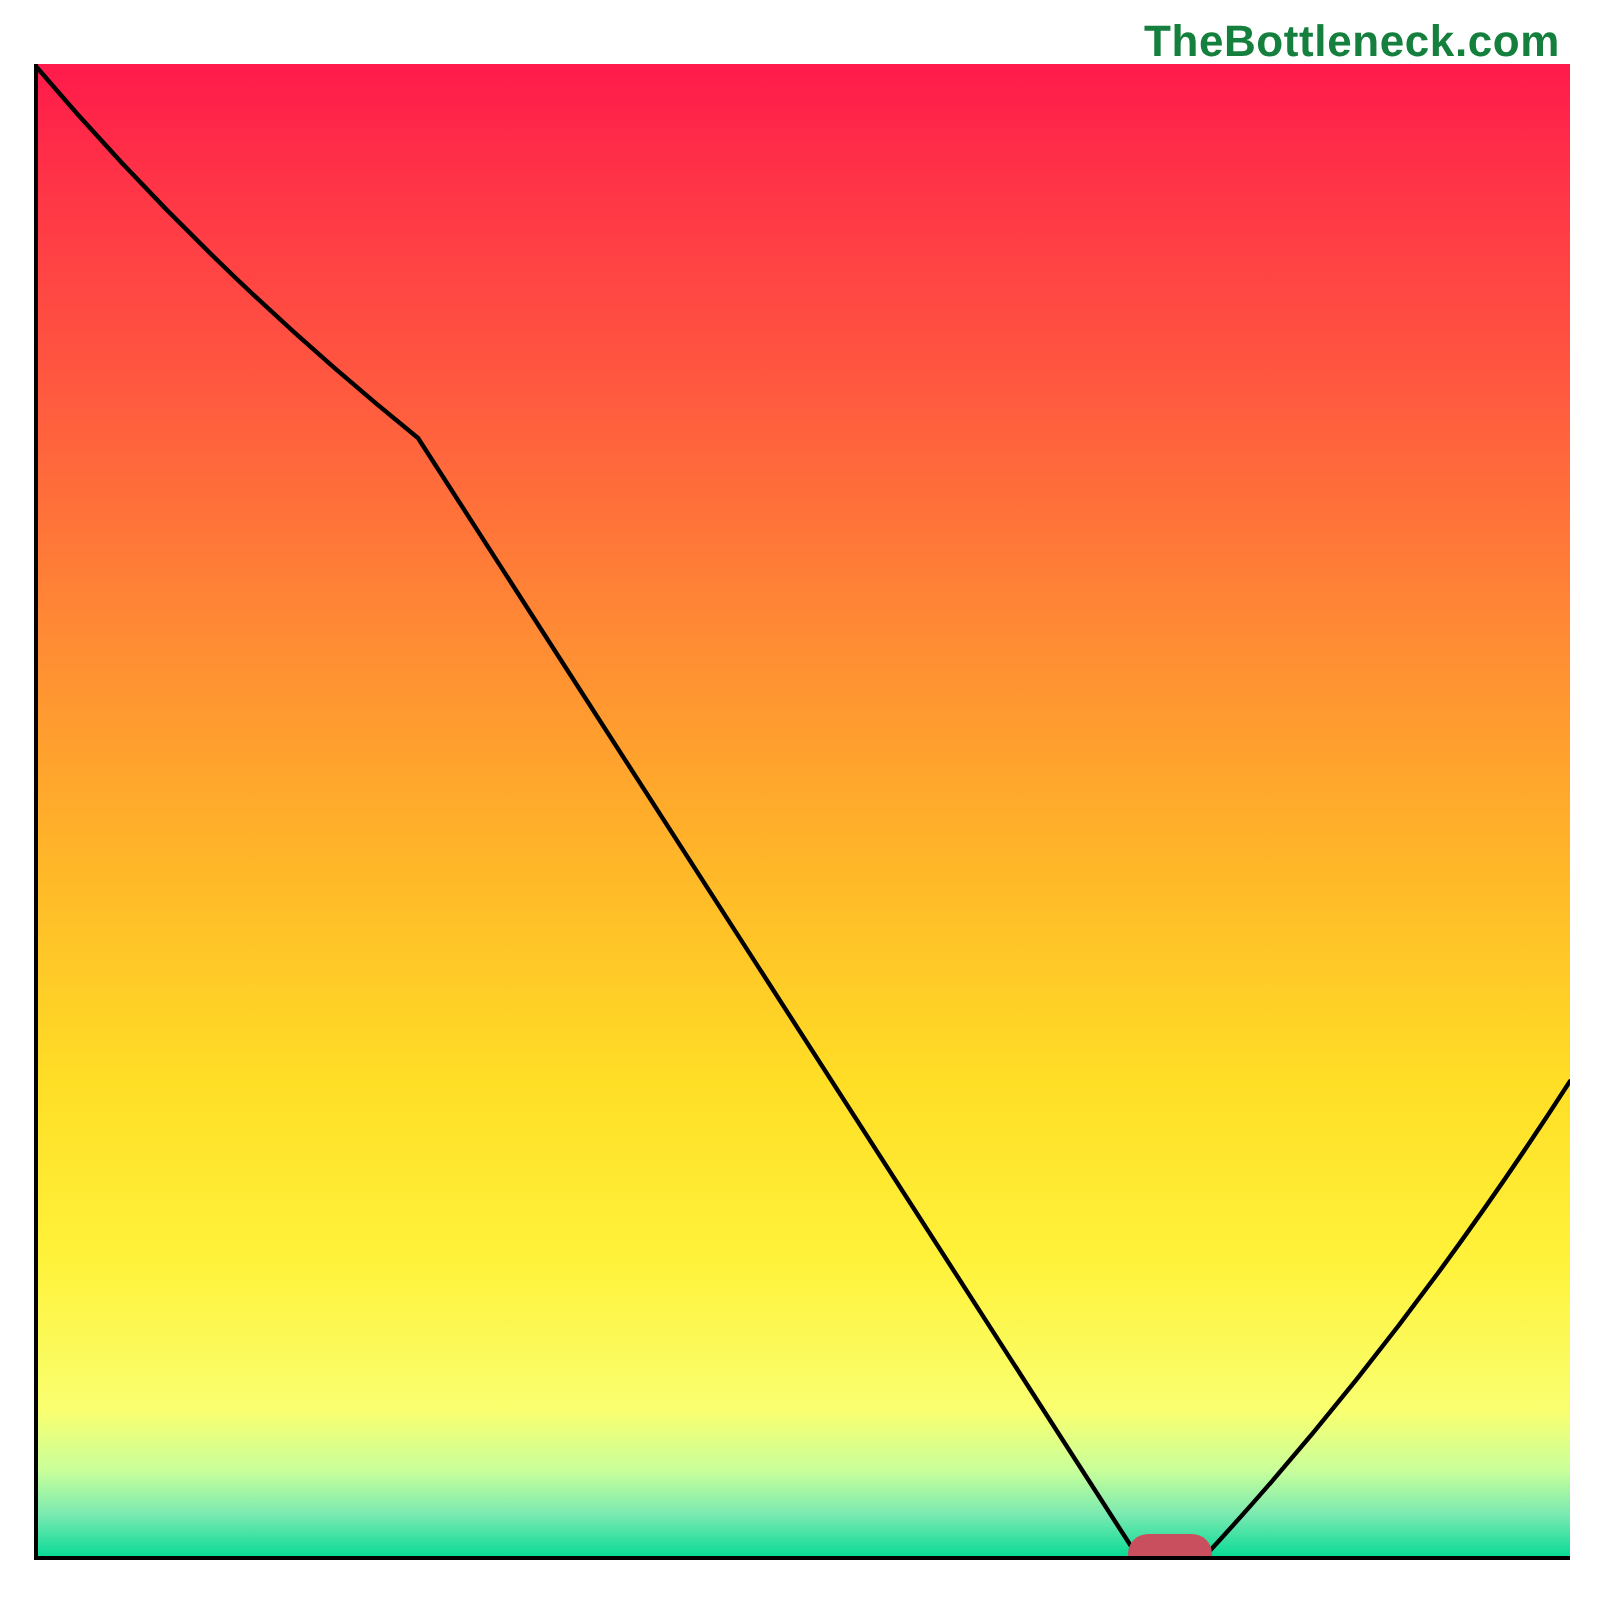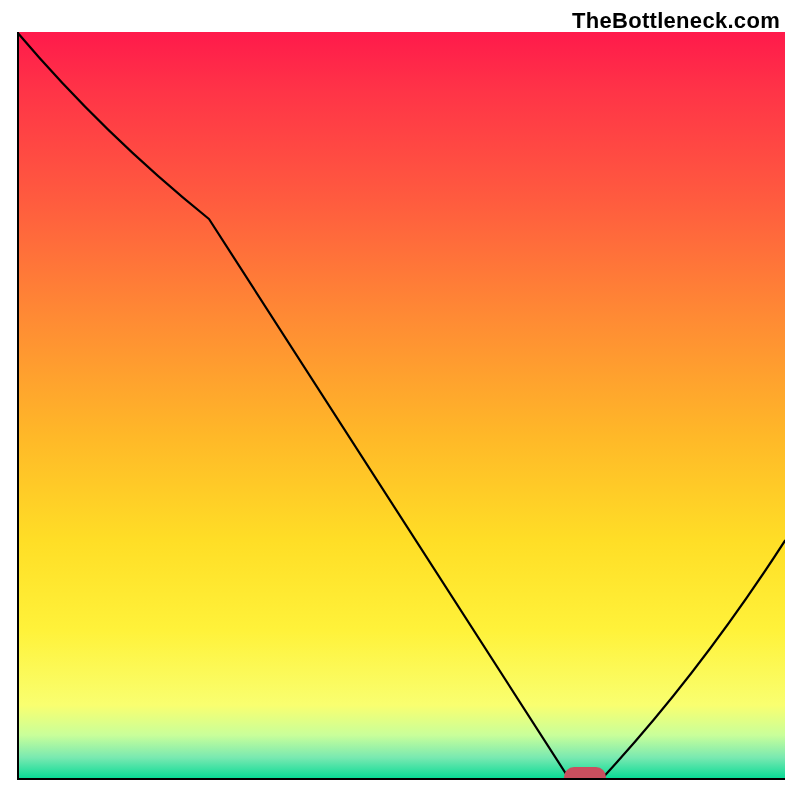--- a/index.html
+++ b/index.html
@@ -10,21 +10,21 @@
     position: relative;
     font-family: Arial, Helvetica, sans-serif;
     overflow: hidden;
   }
   .watermark {
     position: absolute;
     top: 8px;
     right: 20px;
     font-size: 22px;
     font-weight: bold;
-    color: #000000;
+    color: #15803d;
     letter-spacing: 0.3px;
     z-index: 3;
   }
   .plot-area {
     position: absolute;
     left: 17px;
     top: 32px;
     
     width: 768px;
     height: 748px;

